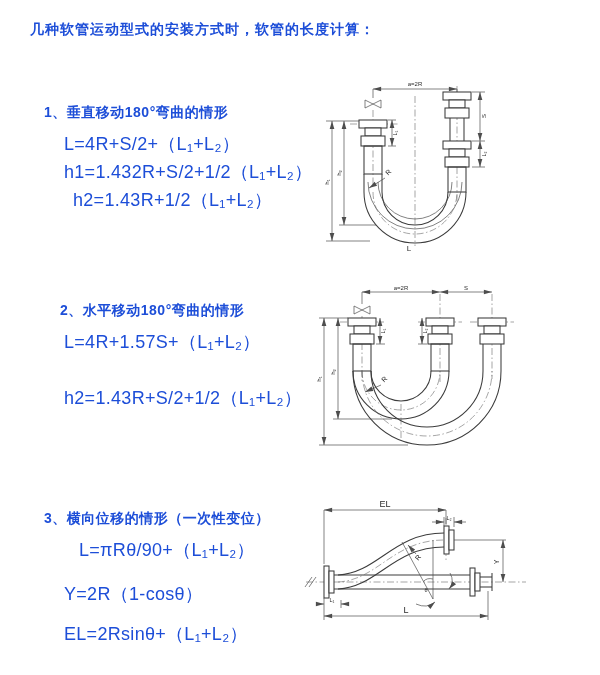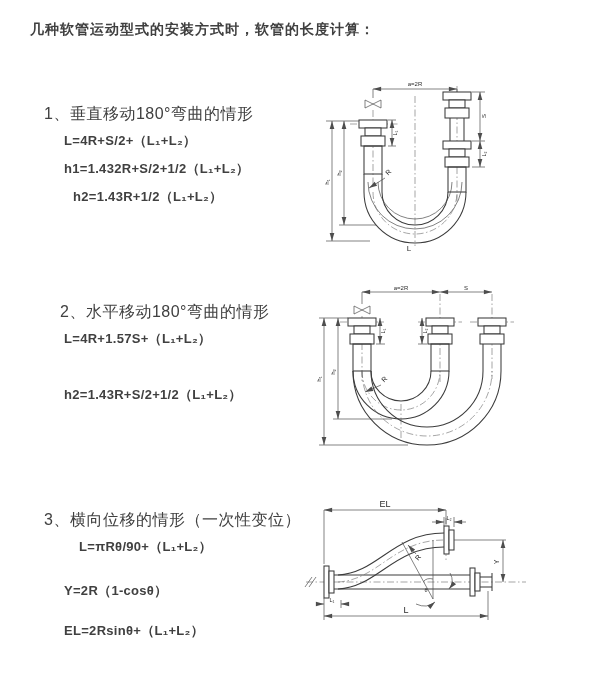--- a/index.html
+++ b/index.html
@@ -1,20 +1,20 @@
 <!DOCTYPE html>
 <html><head>
 <meta charset="utf-8">
 <style>
   html,body{margin:0;padding:0;background:#fff;}
   #page{position:relative;width:600px;height:675px;background:#ffffff;overflow:hidden;
-        font-family:"Liberation Sans","DejaVu Sans",sans-serif;color:#404040;}
+        font-family:"Liberation Sans","DejaVu Sans",sans-serif;color:#1d4ed8;}
   .title{position:absolute;left:30px;top:21px;font-size:14px;font-weight:600;letter-spacing:1px;}
-  .heading{position:absolute;font-size:16px;font-weight:400;letter-spacing:.5px;}
-  .formula{position:absolute;font-size:13px;font-weight:700;letter-spacing:.3px;}
+  .heading{position:absolute;font-size:14px;font-weight:700;letter-spacing:.5px;}
+  .formula{position:absolute;font-size:18px;font-weight:400;letter-spacing:.3px;}
   .diag{position:absolute;}
   svg{display:block;}
   .d-med{stroke:#3c3c3c;stroke-width:1.05;fill:none;}
   .d-medf{stroke:#3c3c3c;stroke-width:1.05;fill:#ffffff;}
   .d-thin{stroke:#4d4d4d;stroke-width:.7;fill:none;}
   .d-dim{stroke:#4d4d4d;stroke-width:.7;fill:none;}
   .d-cl{stroke:#6a6a6a;stroke-width:.6;fill:none;stroke-dasharray:7 2.5 1.5 2.5;}
   .d-txt{font-family:"Liberation Sans","DejaVu Sans",sans-serif;font-size:6px;fill:#2b2b2b;}
   .d-txt5{font-size:5.5px;}
   .d-txt7{font-size:7px;}

